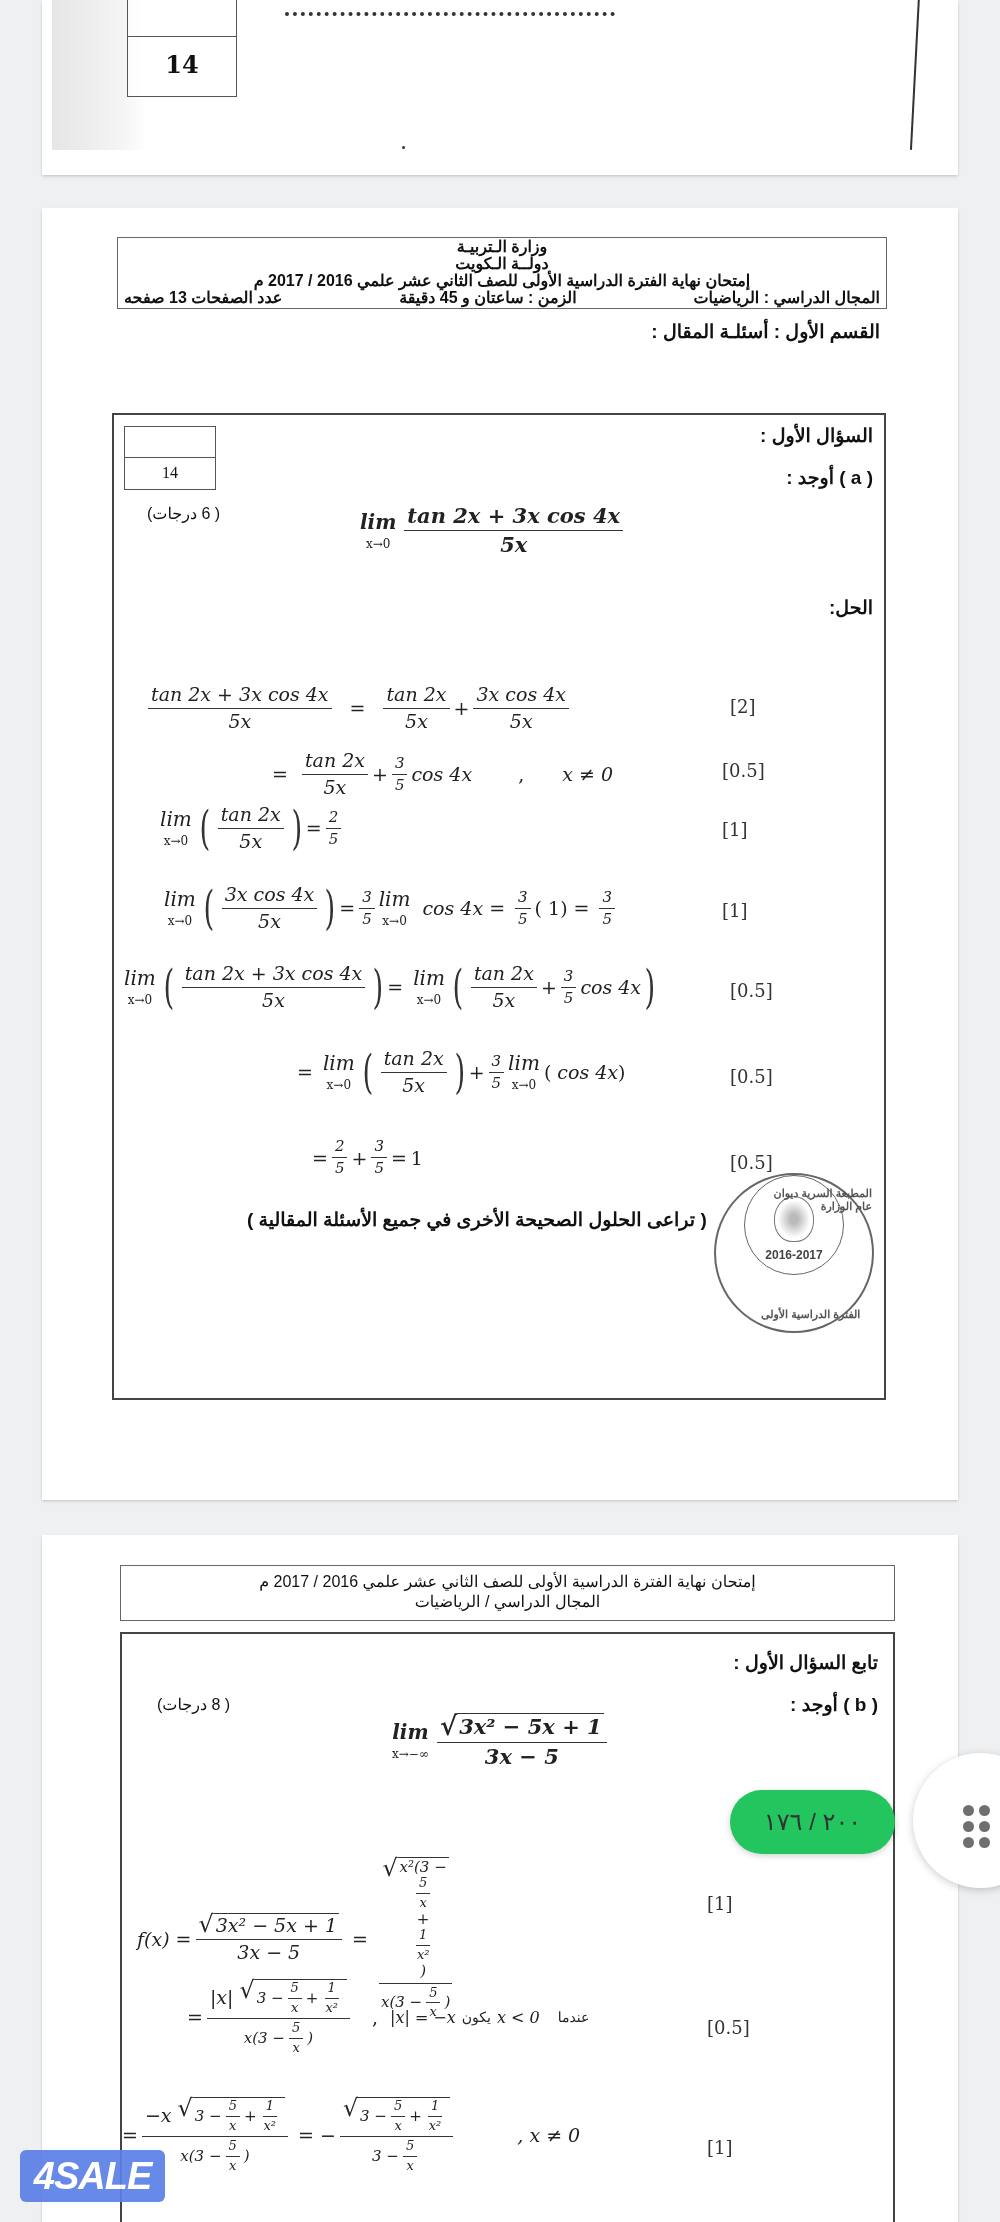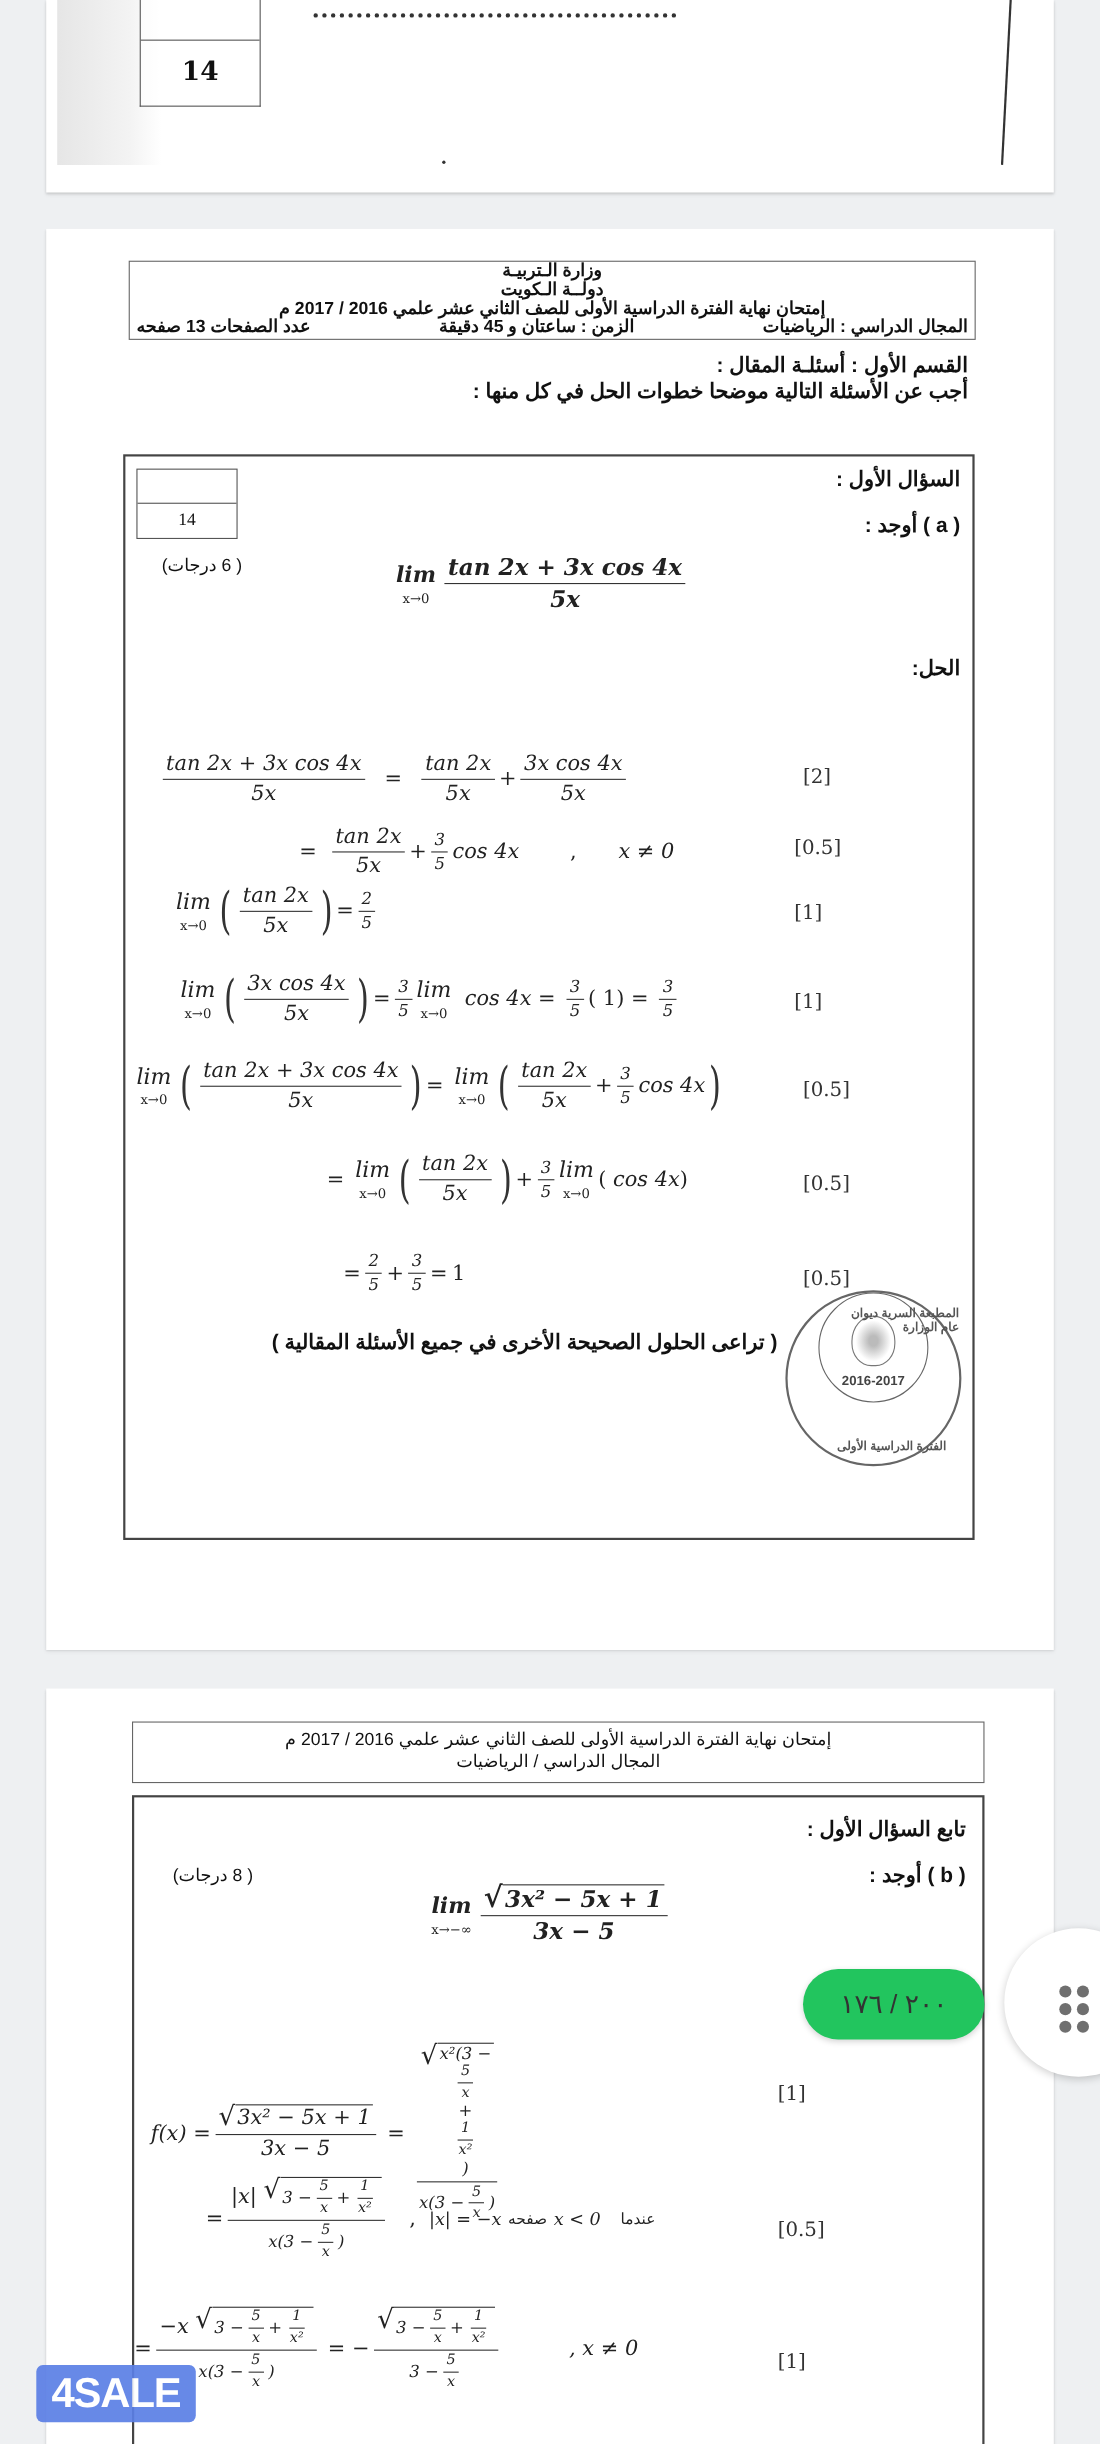--- a/index.html
+++ b/index.html
@@ -75,21 +75,21 @@
 
   
   .page-counter { position: absolute; left: 730px; top: 1790px; width: 165px; height: 64px; border-radius: 32px;
           background: #22c55e; box-shadow: 0 2px 6px rgba(0,0,0,.18); display: flex; align-items: center; justify-content: center;
           font-size: 24px; color: #333; direction: rtl; }
   .fab { position: absolute; left: 913px; top: 1753px; width: 135px; height: 135px; border-radius: 50%; background:#fff;
           box-shadow: 0 2px 8px rgba(0,0,0,.2); }
   .fab .grid { position: absolute; left: 50px; top: 52px; display: grid; grid-template-columns: 11px 11px; gap: 5px; }
   .fab .grid span { width: 11px; height: 11px; border-radius: 50%; background: #6f6f6f; }
   .watermark { position: absolute; left: 20px; top: 2150px; width: 145px; height: 52px; background: #5b7fe6; border-radius: 6px;
-          color: #fff; font-weight: bold; font-size: 38px; letter-spacing: -1px; display: flex; align-items: center; justify-content: center; opacity:.92;margin-left:13px; }
+          color: #fff; font-weight: bold; font-style: italic; font-size: 38px; letter-spacing: -1px; display: flex; align-items: center; justify-content: center; opacity:.92; }
 </style>
 </head>
 <body>
 
 <div class="page" id="page1">
   <div class="scan-shade"></div>
   <div class="score-box">
     <div class="top"></div>
     <div class="val">14</div>
   </div>
@@ -104,21 +104,20 @@
     <div class="hdr-line">دولــة الـكويت</div>
     <div class="hdr-line">إمتحان نهاية الفترة الدراسية الأولى للصف الثاني عشر علمي 2016 / 2017 م</div>
     <div class="hdr-meta">
       <span>المجال الدراسي : الرياضيات</span>
       <span>الزمن : ساعتان و 45 دقيقة</span>
       <span>عدد الصفحات  13  صفحه</span>
     </div>
   </div>
 
   <div class="sec-title" style="top:112px;">القسم الأول :  أسئلـة المقال :</div>
-  <div class="sec-title" style="top:136px;">أجب عن الأسئلة التالية موضحا خطوات الحل في كل منها :</div>
 
   <div class="q-box"></div>
 
   <div class="mark-box" style="left:82px; top:218px;">
     <div class="top"></div>
     <div class="val">14</div>
   </div>
 
   <div class="ar" style="right:85px; top:216px;">السؤال الأول :</div>
   <div class="ar" style="right:85px; top:258px;">( a )  أوجد :</div>
@@ -385,21 +384,21 @@
                 <span class="den">x²</span>
               </span></span>
           </span></span>
       <span class="den" style="display:flex;align-items:center;font-size:15px;"><span>x(3 −</span><span class="frac xs">
             <span class="num">5</span>
             <span class="den">x</span>
           </span>)</span>
     </span>
     <span class="up" style="margin:0 12px 0 18px;">,</span>
     <span style="font-size:16px;">|x| = −x</span>
-    <span class="up" style="font-size:14px;margin:0 6px;">صفحه</span>
+    <span class="up" style="font-size:14px;margin:0 6px;">يكون</span>
     <span style="font-size:16px;">x &lt; 0</span>
     <span class="up" style="font-size:14px;margin-left:18px;">عندما</span>
   </div>
   <div class="bracket" style="left:665px; top:482px;">[0.5]</div>
 
   <div class="math" style="left:80px; top:562px;">
     <span class="up">=</span>
     <span class="frac">
       <span class="num" style="display:flex;align-items:center;"><span>−x</span>&nbsp;<span class="sqrt">
             <span class="rad">√</span>

